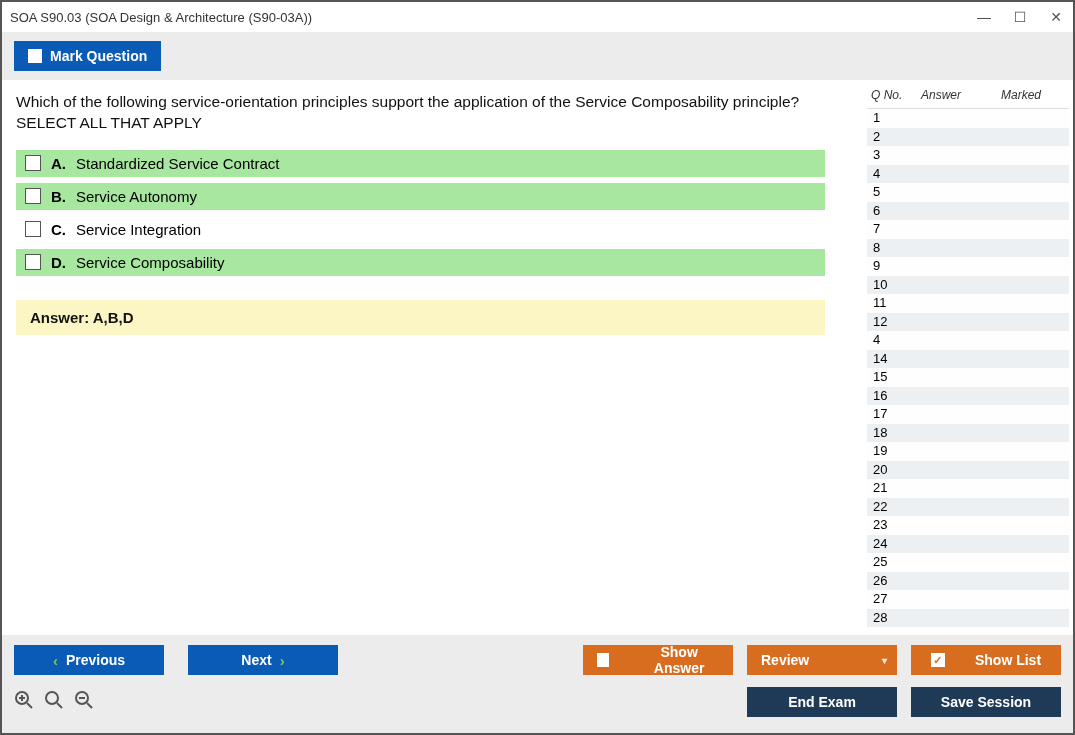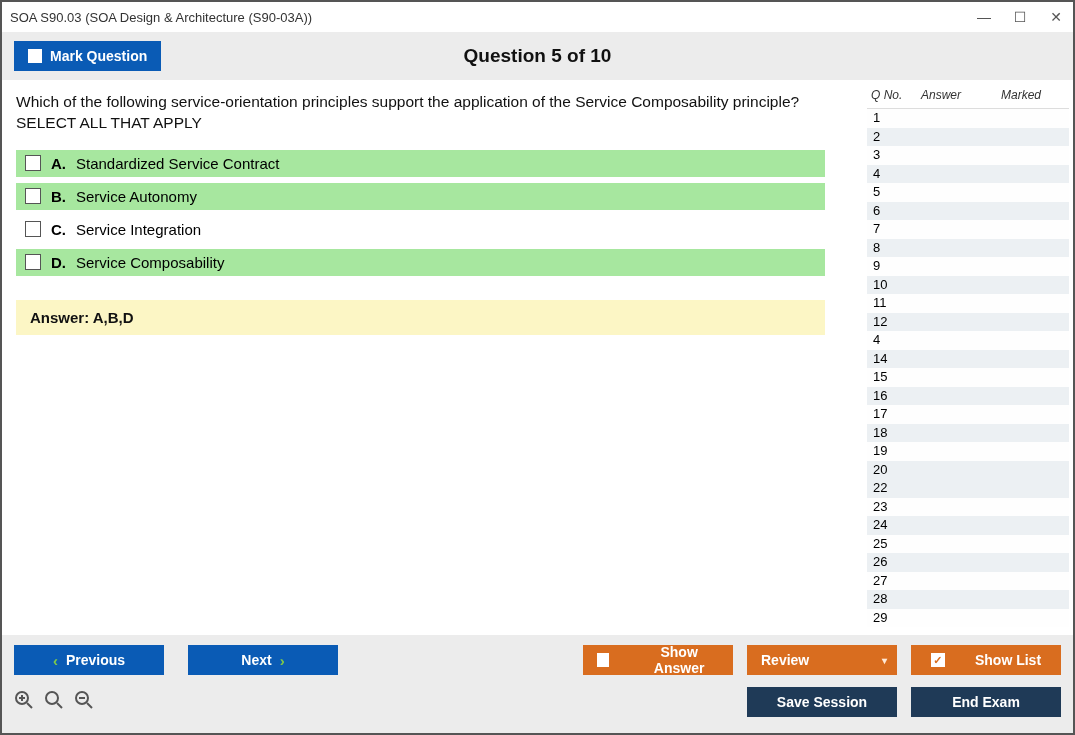--- a/index.html
+++ b/index.html
@@ -163,21 +163,20 @@
     <span>☐</span>
     <span>✕</span>
   </div>
 </div>
 
 <div class="toolbar">
   <button class="btn btn-blue">
     <span class="chk"></span>
     <span>Mark Question</span>
   </button>
-  <div class="q-title">Question 5 of 10</div>
 </div>
 
 <div class="content">
   <div class="main">
     <div class="question-text">Which of the following service-orientation principles support the application of the Service Composability principle? SELECT ALL THAT APPLY</div>
     <div id="options">
         <div class="option-row correct">
           <span class="opt-chk"></span>
           <span class="opt-letter">A.</span>
           <span>Standardized Service Contract</span>
@@ -223,20 +222,21 @@
         <div class="side-row odd">11</div>
         <div class="side-row even">12</div>
         <div class="side-row odd">4</div>
         <div class="side-row even">14</div>
         <div class="side-row odd">15</div>
         <div class="side-row even">16</div>
         <div class="side-row odd">17</div>
         <div class="side-row even">18</div>
         <div class="side-row odd">19</div>
         <div class="side-row even">20</div>
+        <div class="side-row odd">21</div>
         <div class="side-row even">22</div>
         <div class="side-row odd">23</div>
         <div class="side-row even">24</div>
         <div class="side-row odd">25</div>
         <div class="side-row even">26</div>
         <div class="side-row odd">27</div>
         <div class="side-row even">28</div>
         <div class="side-row odd">29</div>
       </div>
   </div>
@@ -290,20 +290,20 @@
         <svg width="20" height="20" viewBox="0 0 20 20">
             <circle cx="8" cy="8" r="6" fill="none" stroke="#555" stroke-width="2"></circle>
             <line x1="13" y1="13" x2="18" y2="18" stroke="#555" stroke-width="2"></line>
             <line x1="5" y1="8" x2="11" y2="8" stroke="#555" stroke-width="2"></line>
           </svg>
       </span>
     </div>
     <div class="spacer"></div>
     <div class="right-btns">
       <button class="btn btn-dark">
+        <span>End Exam</span>
+      </button>
+      <button class="btn btn-dark">
         <span>Save Session</span>
       </button>
-      <button class="btn btn-dark">
-        <span>End Exam</span>
-      </button>
     </div>
   </div>
 </div>
 
 </body></html>

